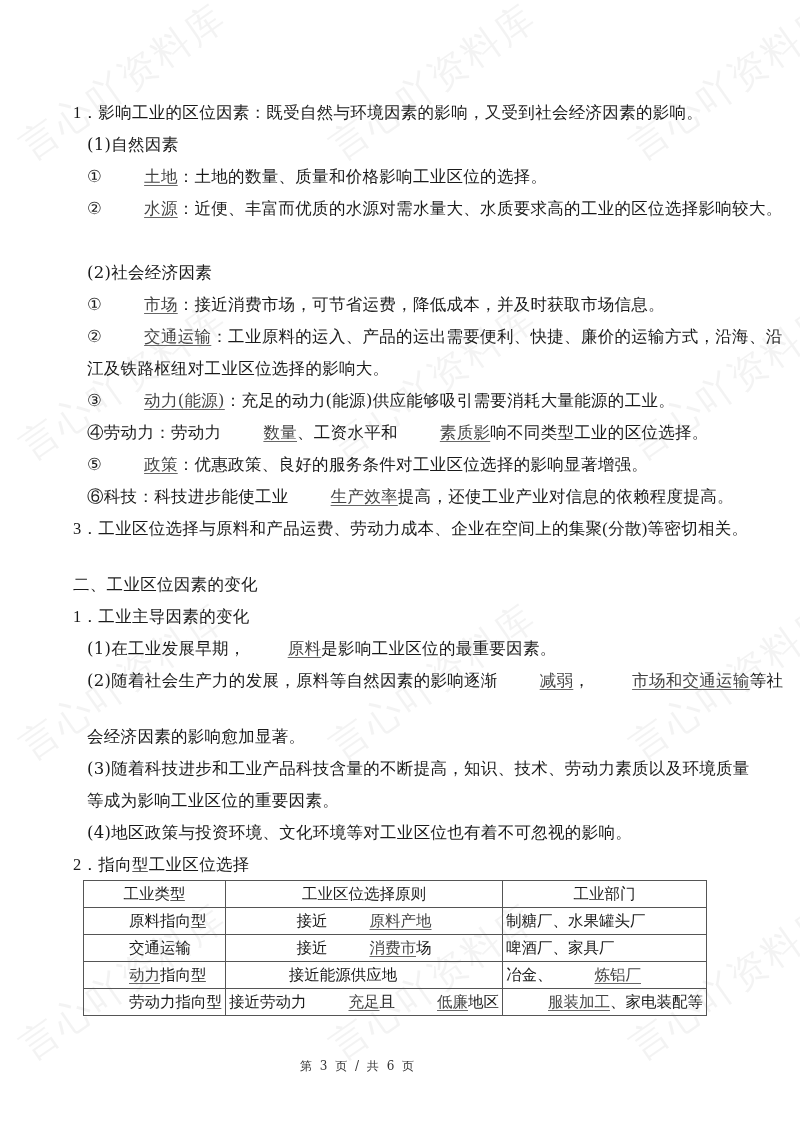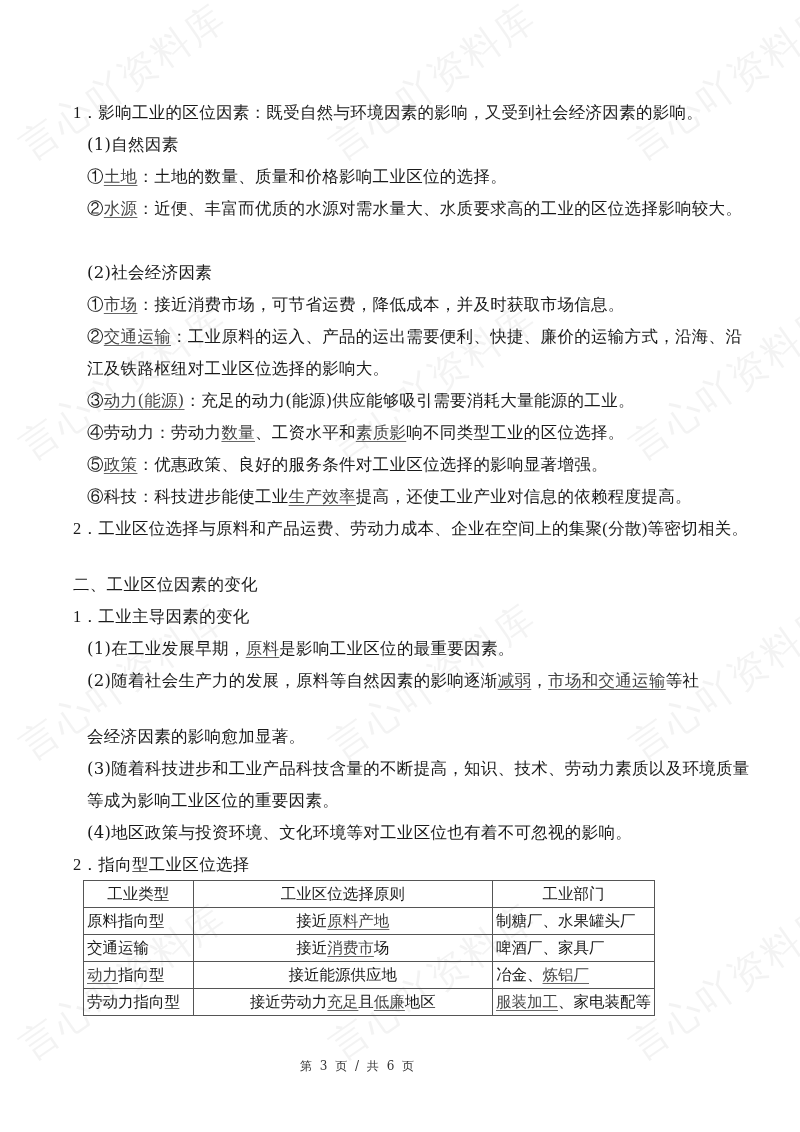--- a/index.html
+++ b/index.html
@@ -14,21 +14,21 @@
       transform: rotate(-35deg); transform-origin: left top; white-space: nowrap;
       font-family: "DejaVu Sans", sans-serif; letter-spacing: 2px;
     }
     .page { position: absolute; left: 0; top: 0; width: 800px; height: 1132px; z-index: 1; }
     .line {
       position: absolute; font-size: 16.5px; line-height: 22px; white-space: nowrap;
       letter-spacing: 0.3px;
     }
     .l1 { left: 73px; font-family: Liberation Serif, serif; }
     .l2 { left: 87px; }
-    .u { text-decoration: underline; text-decoration-color: #666; text-underline-offset: 3px; color: #444; }
+    .u { text-decoration: underline; text-decoration-color: #666; text-underline-offset: 3px; color: #444; margin-left: 42px; }
     table.guide {
       position: absolute; left: 83px; top: 880px; width: 572px;
       border-collapse: collapse; font-size: 15.5px;
     }
     table.guide td, table.guide th {
       border: 1px solid #555; height: 26px; padding: 0 3px; font-weight: normal;
       white-space: nowrap;
     }
     table.guide th { text-align: center; }
     table.guide td.c1 { width: 104px; }
@@ -85,21 +85,21 @@
   <div class="line l2" style="top:422px">
     <span>④劳动力：劳动力</span><span class="u">数量</span><span>、工资水平和</span><span class="u">素质影</span><span>响不同类型工业的区位选择。</span>
   </div>
   <div class="line l2" style="top:454px">
     <span>⑤</span><span class="u">政策</span><span>：优惠政策、良好的服务条件对工业区位选择的影响显著增强。</span>
   </div>
   <div class="line l2" style="top:486px">
     <span>⑥科技：科技进步能使工业</span><span class="u">生产效率</span><span>提高，还使工业产业对信息的依赖程度提高。</span>
   </div>
 
-  <div class="line l1" style="top:518px">2．工业区位选择与原料和产品运费、劳动力成本、企业在空间上的集聚(分散)等密切相关。</div>
+  <div class="line l1" style="top:518px">3．工业区位选择与原料和产品运费、劳动力成本、企业在空间上的集聚(分散)等密切相关。</div>
 
   <div class="line l1" style="top:574px">二、工业区位因素的变化</div>
   <div class="line l1" style="top:606px">1．工业主导因素的变化</div>
 
   <div class="line l2" style="top:638px">
     <span>(1)在工业发展早期，</span><span class="u">原料</span><span>是影响工业区位的最重要因素。</span>
   </div>
   <div class="line l2" style="top:670px">
     <span>(2)随着社会生产力的发展，原料等自然因素的影响逐渐</span><span class="u">减弱</span><span>，</span><span class="u">市场和交通运输</span><span>等社</span>
   </div>

